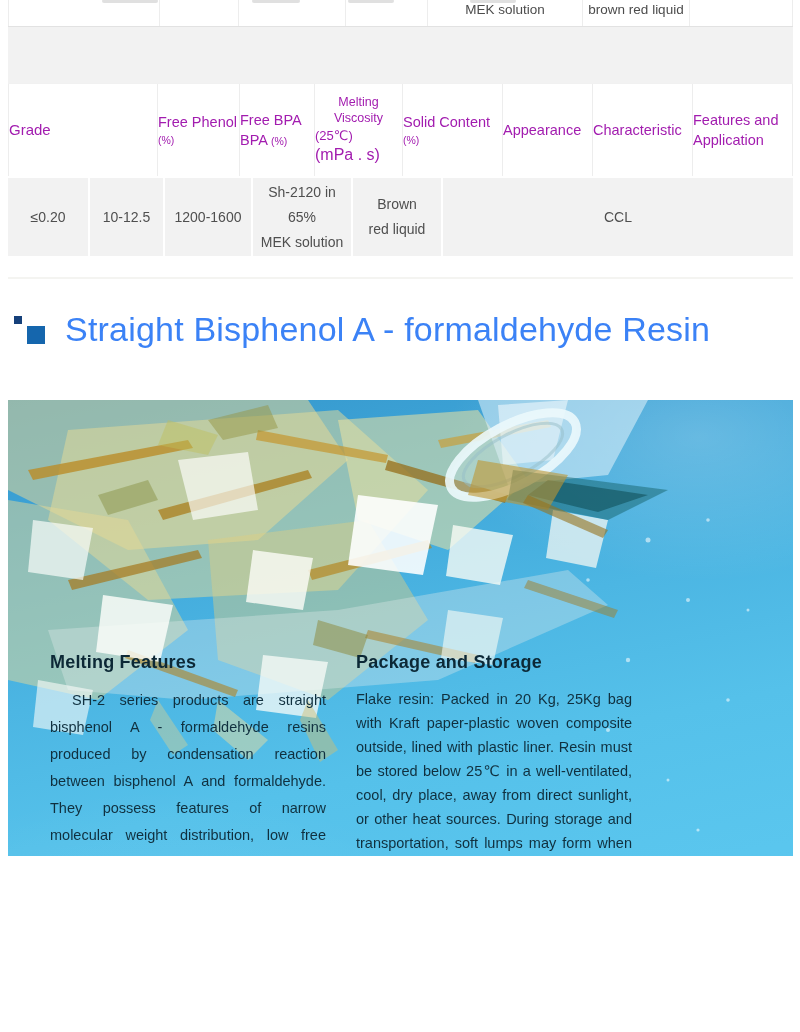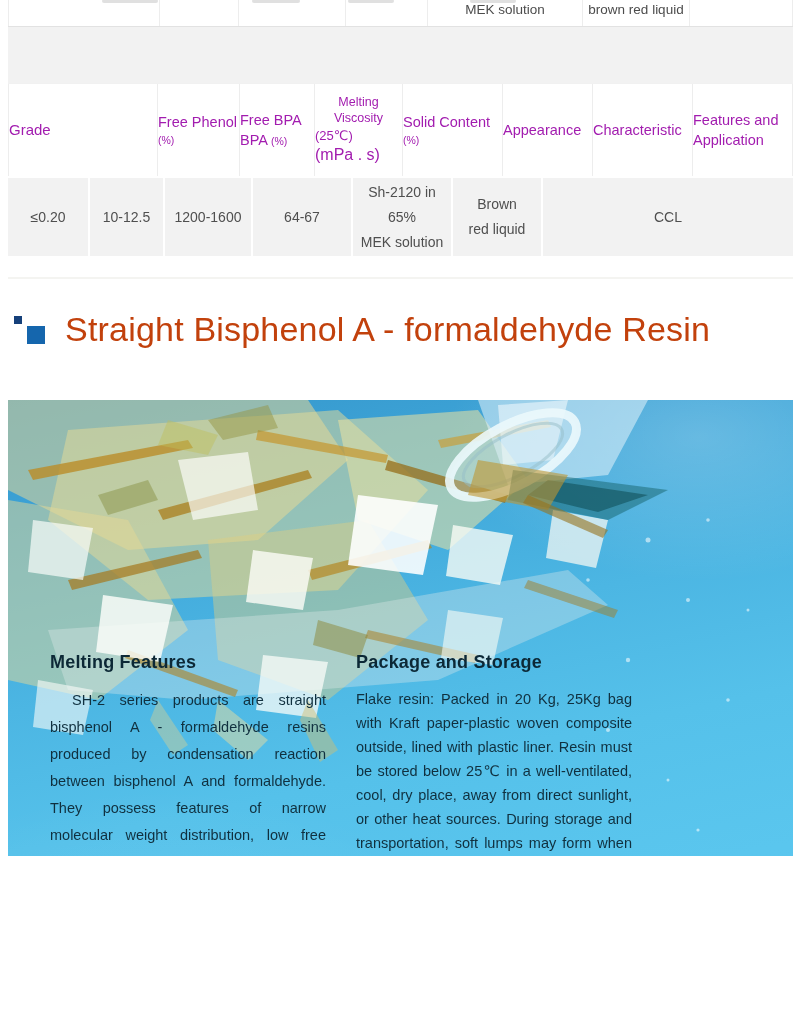--- a/index.html
+++ b/index.html
@@ -41,21 +41,21 @@
   .d-c:last-child{border-right:none;}
   .w0{width:150px}.w1{width:82px}.w2{width:75px}.w3{width:88px}.w4{width:100px}.w5{width:100px}.w6{width:90px}.w7{flex:1}
   
   .ghost-rule{position:absolute;left:8px;top:277px;width:785px;height:2px;background:#f4f4f1;}
   
   .section-heading{position:absolute;left:8px;top:305px;width:785px;height:64px;}
   .sq-small{position:absolute;left:6px;top:11px;width:8px;height:8px;background:#15407a;}
   .sq-big{position:absolute;left:19px;top:21px;width:18px;height:18px;background:#1566ad;}
   .section-heading h1{
     position:absolute;left:57px;top:5px;margin:0;font-size:34px;font-weight:400;
-    color:#c2410c;white-space:nowrap;letter-spacing:.2px;
+    color:#3b82f6;white-space:nowrap;letter-spacing:.2px;
   }
   
   .photo{
     position:absolute;left:8px;top:400px;width:785px;height:615px;overflow:hidden;
     background:
       radial-gradient(420px 240px at 88% 6%, rgba(255,255,255,.20), rgba(255,255,255,0) 60%),
       radial-gradient(500px 300px at 20% 95%, rgba(255,255,255,.10), rgba(255,255,255,0) 65%),
       linear-gradient(168deg,#3496cb 0%,#3fa6d9 20%,#4cb6e3 40%,#55c1ea 58%,#5ac6ee 78%,#57c3ec 100%);
   }
   .flakes{position:absolute;left:0;top:0;width:785px;height:615px;display:block;}
@@ -126,23 +126,20 @@
     </div>
     <div class="data-row">
       <div class="d-c w1">
         <span>≤0.20</span>
       </div>
       <div class="d-c w2">
         <span>10-12.5</span>
       </div>
       <div class="d-c w3">
         <span>1200-1600</span>
-      </div>
-      <div class="d-c w4">
-        <span>64-67</span>
       </div>
       <div class="d-c w5">
         <span>Sh-2120 in 65%</span>
         <span>MEK solution</span>
       </div>
       <div class="d-c w6">
         <span>Brown</span>
         <span>red liquid</span>
       </div>
       <div class="d-c w7">

